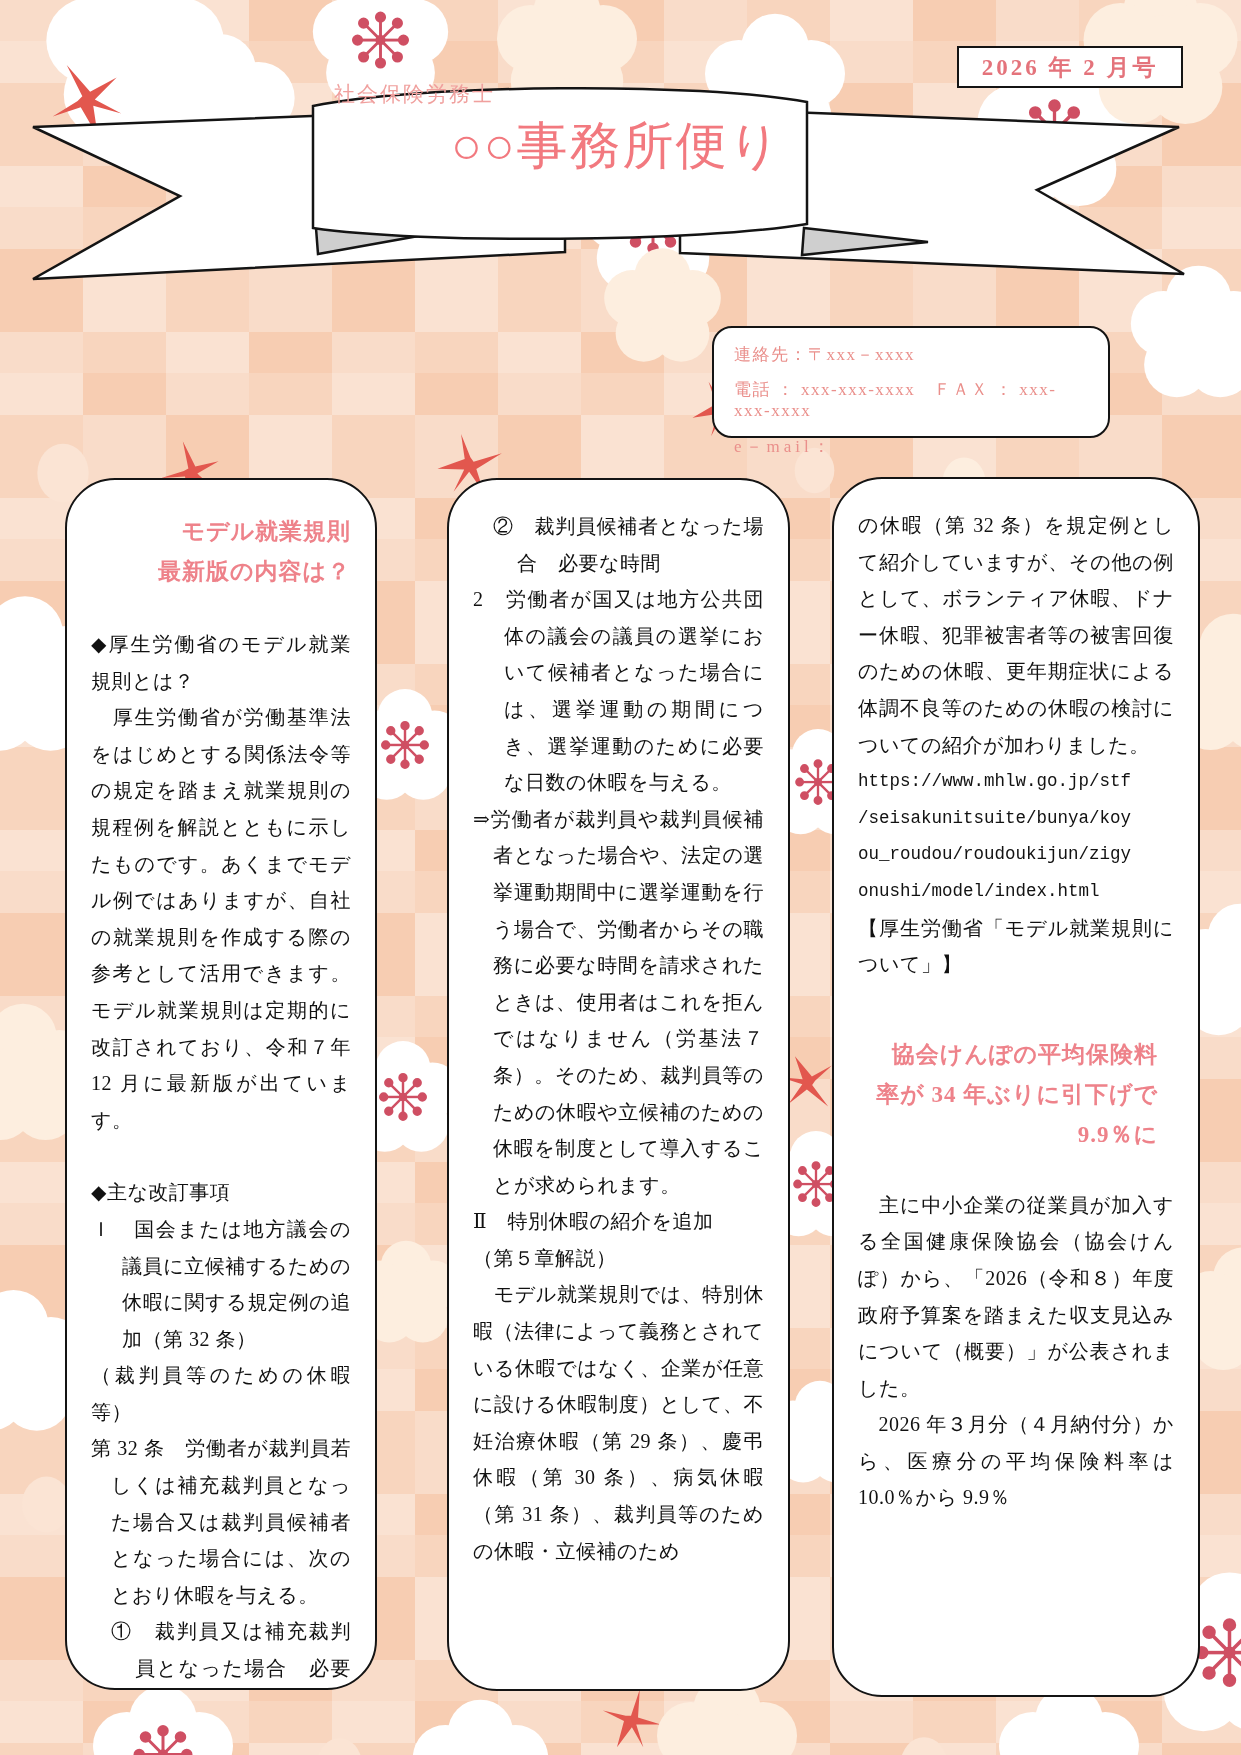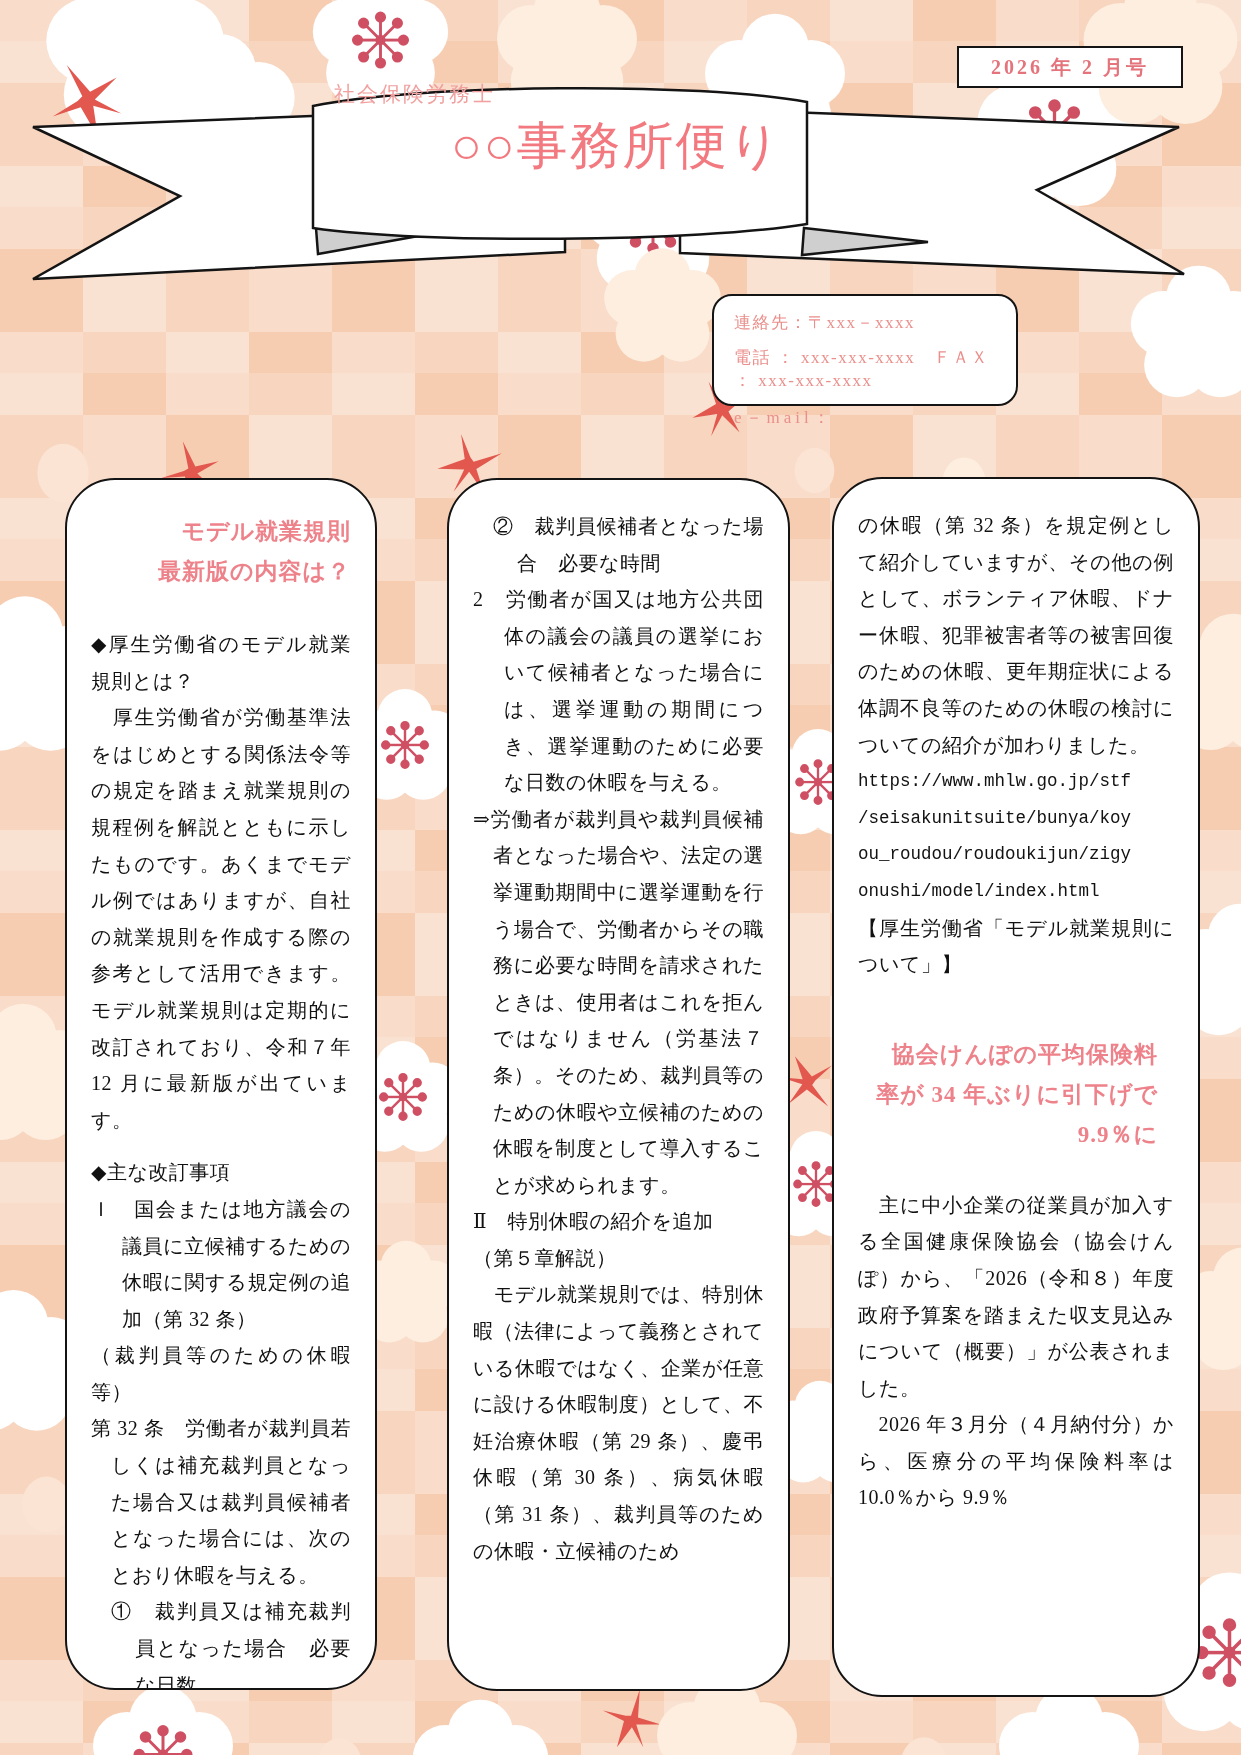--- a/index.html
+++ b/index.html
@@ -31,44 +31,44 @@
   .band-text{position:absolute;z-index:4;}
   #office-type{left:334px;top:80px;font-size:21px;color:#f0a09e;letter-spacing:2px;}
   #main-title{
     left:313px;top:112px;width:408px;padding-left:138px;text-align:center;
     font-size:51px;color:var(--title-pink);letter-spacing:2px;white-space:nowrap;
   }
   #issue-badge{
     position:absolute;left:957px;top:46px;width:226px;height:42px;z-index:4;
     background:#fff;border:2.2px solid var(--ink);
     display:flex;align-items:center;justify-content:center;
-    font-size:20px;font-weight:bold;color:var(--badge-pink);letter-spacing:3px;
+    font-size:23px;font-weight:bold;color:var(--badge-pink);letter-spacing:3px;
   }
   #contact-card{
-    position:absolute;left:712px;top:294px;width:306px;height:112px;z-index:3;
+    position:absolute;left:712px;top:326px;width:398px;height:112px;z-index:3;
     background:#fff;border:2.4px solid var(--ink);border-radius:20px;
     padding:15px 20px;color:var(--contact-pink);font-size:17px;letter-spacing:1.5px;
   }
   #contact-card .c-line2{margin-top:12px;}
   #contact-card .c-line3{margin-top:14px;letter-spacing:4px;}
   .card{
     position:absolute;z-index:2;background:#fff;border:2.5px solid var(--ink);
     border-radius:50px;padding:28px 24px;overflow:hidden;
     font-size:20px;line-height:36.6px;letter-spacing:.5px;color:#111;
   }
   #card1{left:65px;top:478px;width:312px;height:1212px;}
   #card2{left:447px;top:478px;width:343px;height:1213px;}
   #card3{left:832px;top:477px;width:368px;height:1220px;}
   .h-pink{
     font-size:23px;line-height:40px;font-weight:bold;color:var(--pink);
     white-space:pre-line;text-align:right;margin:4px 0 34px;letter-spacing:1px;
   }
   #card3 .h-pink{margin:52px 16px 32px;}
   .p{text-align:justify;white-space:pre-line;}
-  .gap-top{margin-top:16px;}
+  .gap-top{margin-top:36px;}
   .hang1{padding-left:1em;text-indent:-1em;}
   .hangI{padding-left:1.55em;text-indent:-1.55em;}
   .hang-circ{padding-left:2.2em;text-indent:-1.2em;}
   .mono{
     font-family:"Liberation Mono","DejaVu Sans Mono",monospace;
     font-size:17.5px;letter-spacing:0;text-align:left;word-break:break-all;
     line-height:36.6px;
   }
 </style>
 </head>

